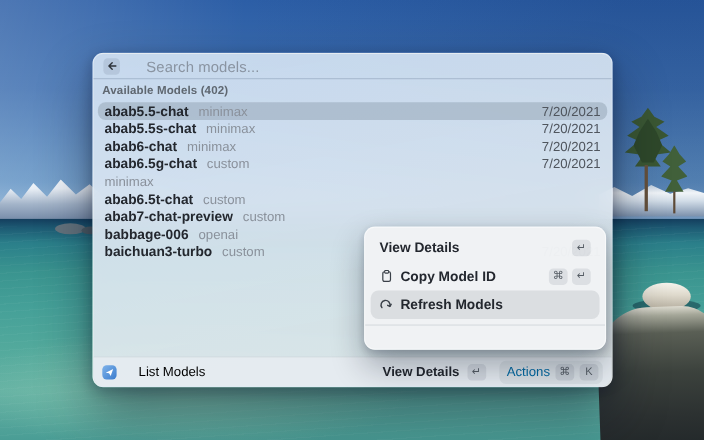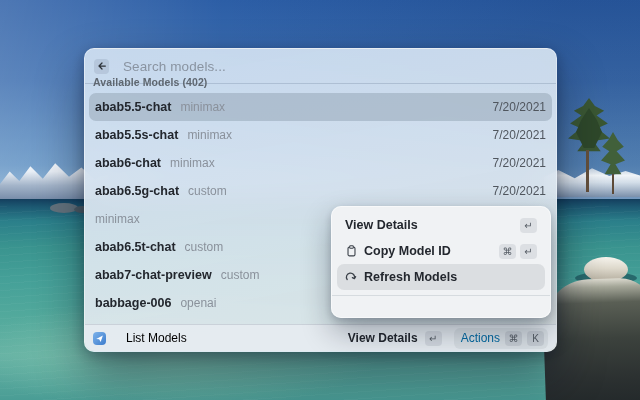--- a/index.html
+++ b/index.html
@@ -51,29 +51,29 @@
   .boulder{left:544px;top:279px;width:110px;height:132px;transform:rotate(-2deg);
     border-radius:42% 30% 0 0/36% 24% 0 0;
     background:linear-gradient(180deg,#dcdacf 0%,#a5a799 6%,#5a5f55 18%,#3c423d 45%,#2c3131 75%,#212729 100%);}
 
   
   .window{position:absolute;left:84px;top:48px;width:473px;height:304px;border-radius:10px;
     background:linear-gradient(170deg,rgba(208,224,241,.93) 0%,rgba(221,231,241,.92) 45%,rgba(227,232,234,.94) 100%);
     box-shadow:0 24px 48px rgba(0,12,32,.45),0 4px 14px rgba(0,12,32,.28);
     border:1px solid rgba(255,255,255,.4);box-sizing:border-box;
     backdrop-filter:blur(14px) saturate(1.15);z-index:5;}
-  .win-header{position:absolute;left:0;top:0;right:0;height:35px;display:flex;align-items:center;
-    padding:0 9px;gap:14px;border-bottom:1px solid rgba(110,130,155,.30);box-sizing:border-box;}
+  .win-header{position:absolute;left:0;top:0;right:0;height:23px;display:flex;align-items:center;
+    padding:0 9px;gap:24px;border-bottom:1px solid rgba(110,130,155,.30);box-sizing:border-box;}
   .back-btn{width:15px;height:15px;border-radius:4px;background:rgba(30,40,55,.10);
     display:flex;align-items:center;justify-content:center;flex:0 0 auto;}
   .search-ph{font-size:13.5px;color:#8a94a1;letter-spacing:.1px;}
   .win-list{position:absolute;left:0;top:20px;right:0;height:242px;overflow:hidden;
     padding:0 4px;box-sizing:border-box;}
   .sec-label{font-size:10.5px;font-weight:700;color:#5f6770;margin:7px 4px 5px;letter-spacing:.1px;}
-  .row{height:28px;display:flex;align-items:center;gap:9px;padding:0 6px;border-radius:7px;}
+  .row{height:16px;display:flex;align-items:center;gap:9px;padding:0 6px;border-radius:7px;}
   .row.selected{background:rgba(148,164,180,.52);}
   .m-name{font-size:12.5px;font-weight:700;color:#23272e;white-space:nowrap;}
   .m-prov{font-size:12px;color:#8a919b;white-space:nowrap;}
   .m-date{margin-left:auto;font-size:12px;color:#50565e;white-space:nowrap;}
   .win-footer{position:absolute;left:0;right:0;bottom:0;height:27px;border-radius:0 0 10px 10px;
     background:rgba(229,235,240,.96);border-top:1px solid rgba(60,75,95,.16);
     display:flex;align-items:center;padding:0 8px;box-sizing:border-box;z-index:6;}
   .ext-icon{width:13px;height:13px;border-radius:4px;flex:0 0 auto;
     background:linear-gradient(135deg,#7eb3ea 0%,#3b7ccd 100%);
     display:flex;align-items:center;justify-content:center;}

